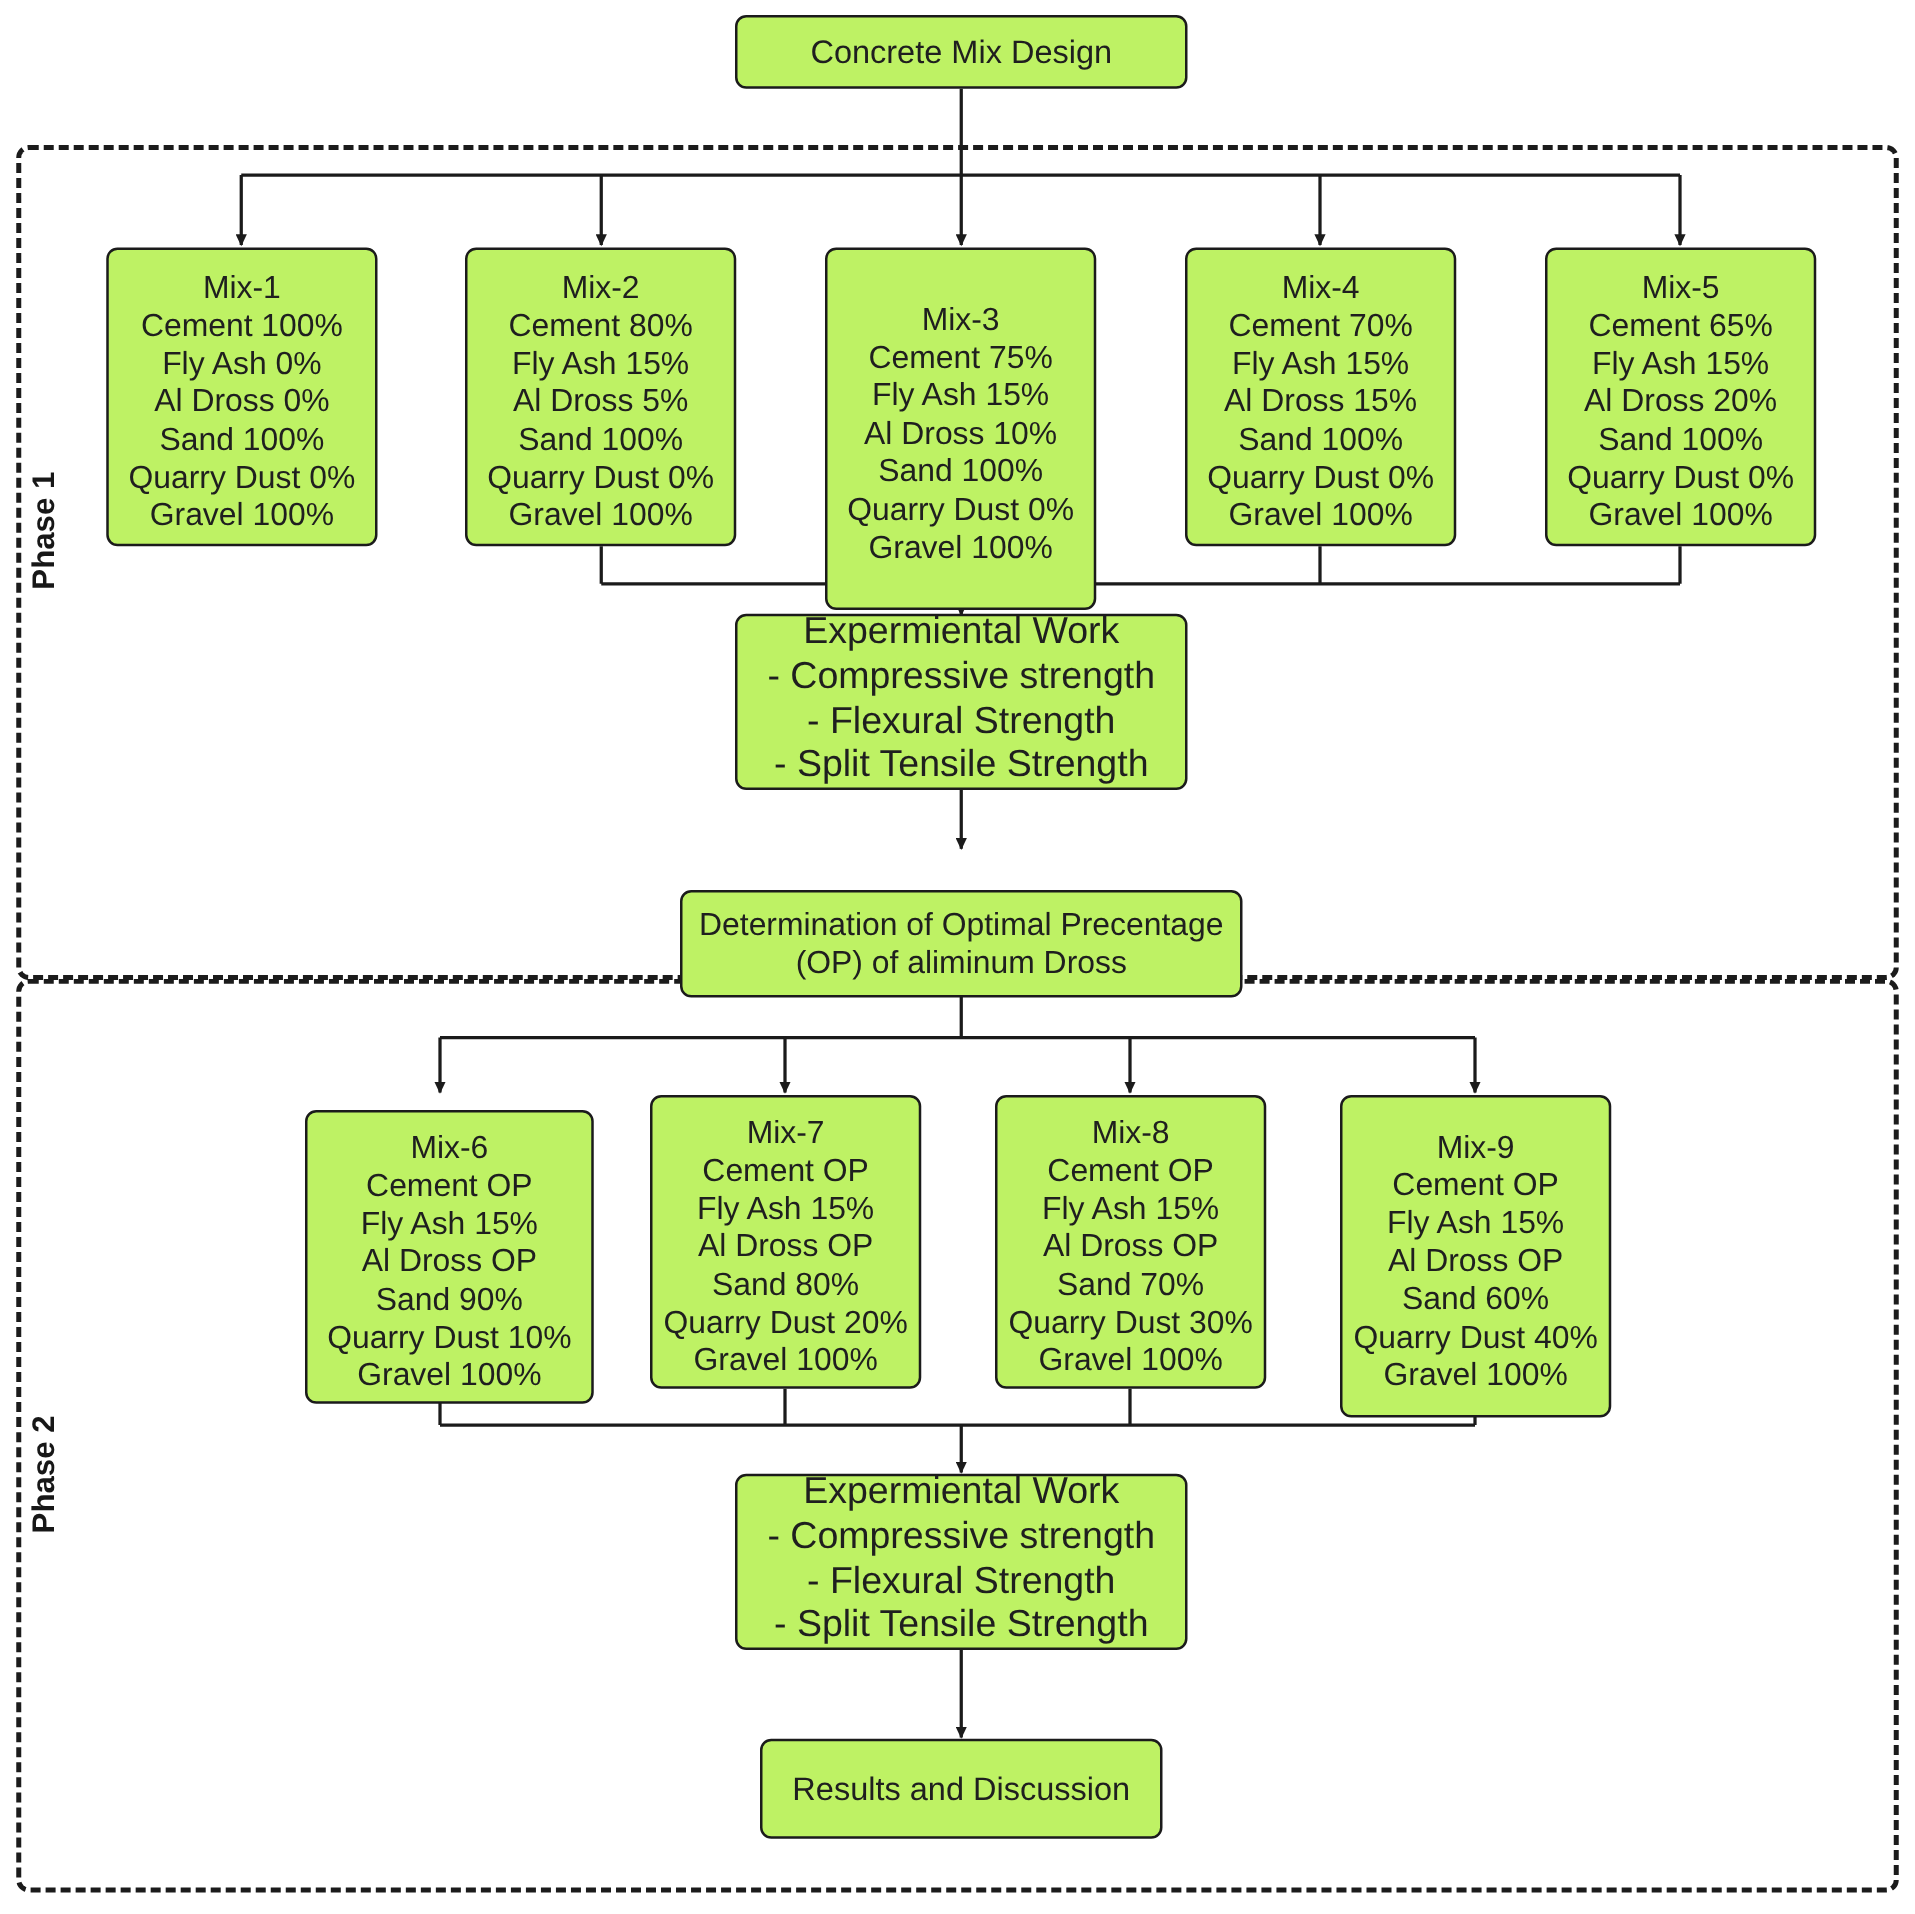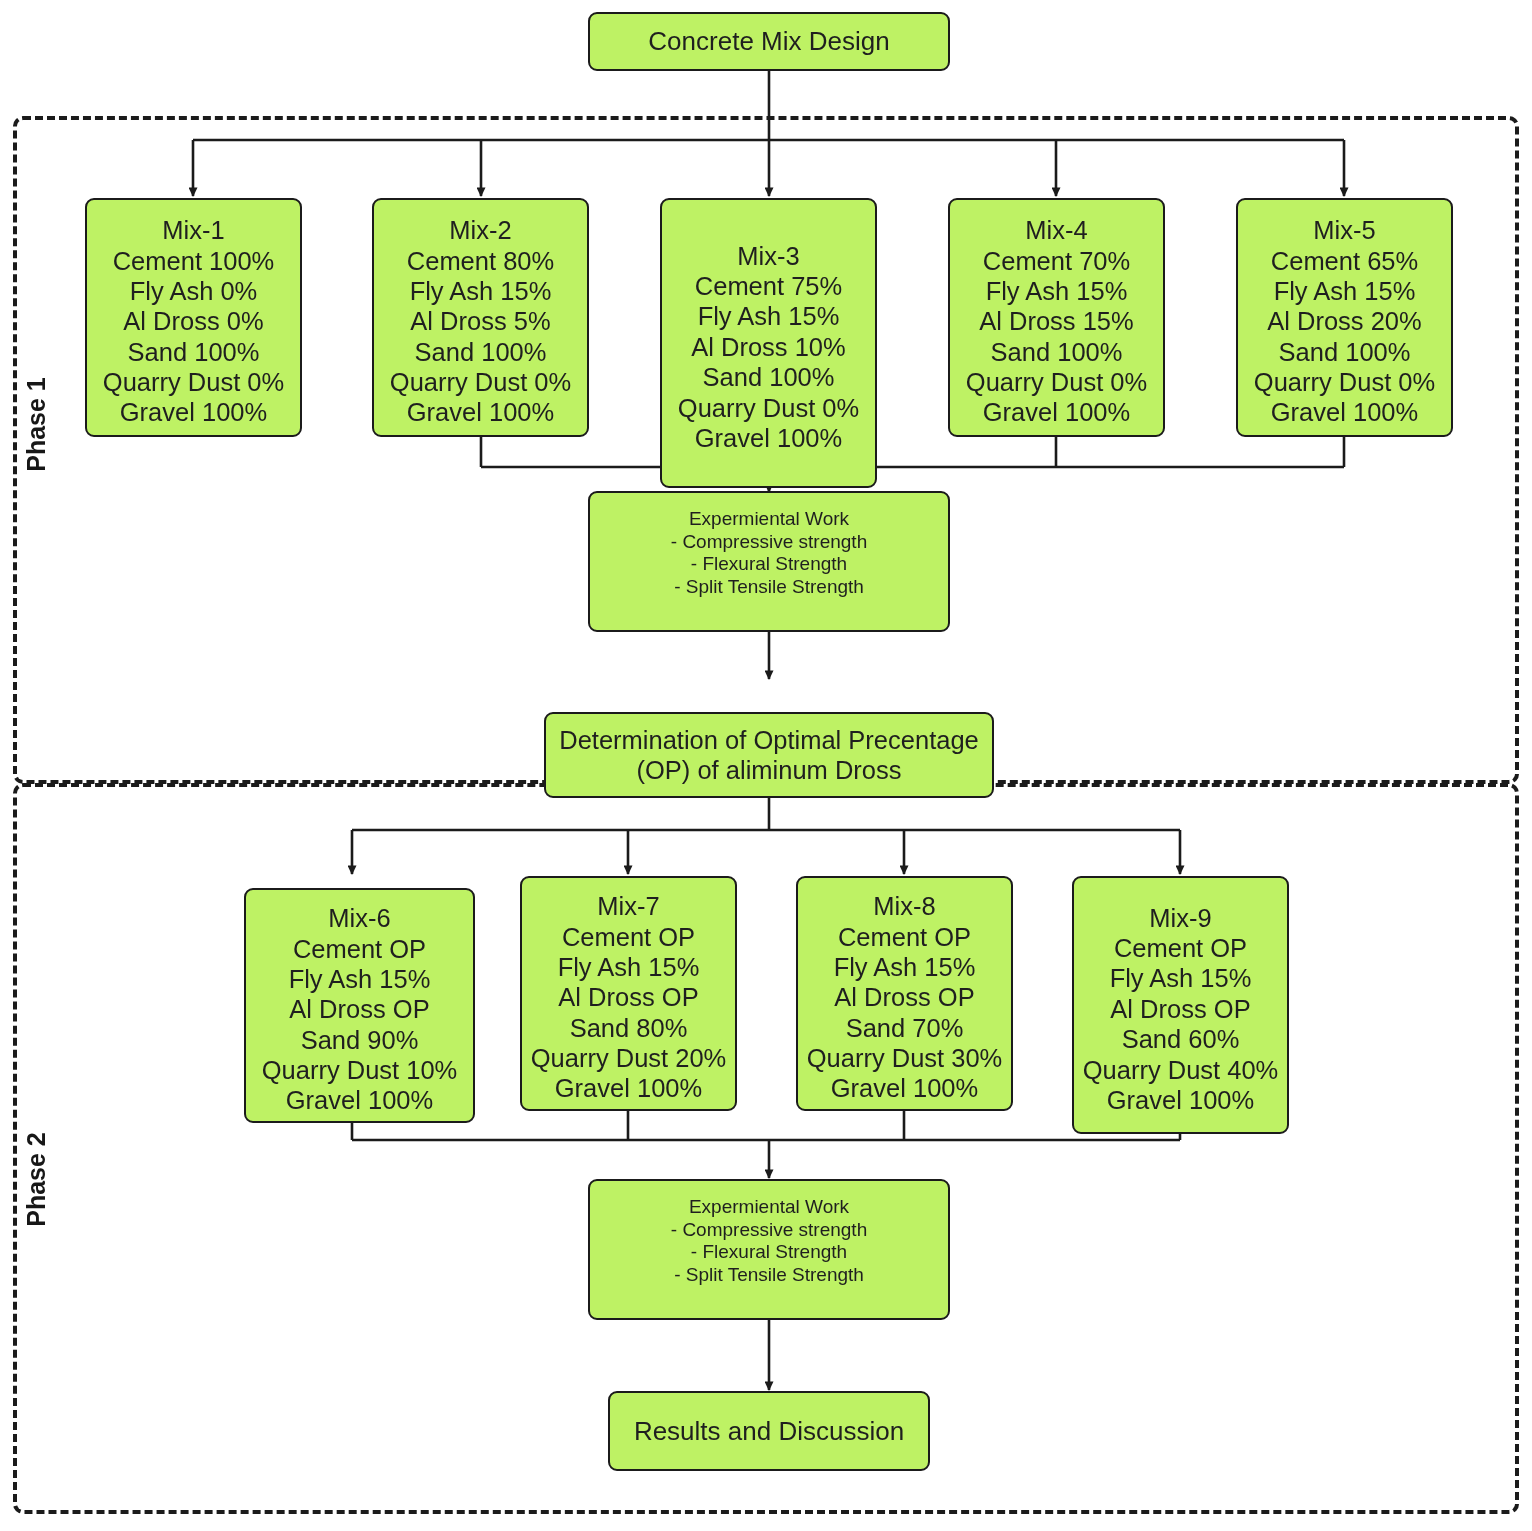--- a/index.html
+++ b/index.html
@@ -48,22 +48,22 @@
     padding: 6px 4px 8px 4px;
     justify-content: center;
   }
   .mix-node .line:first-child {
     margin-top: 10px;
   }
   .title-node {
     font-size: 26px;
   }
   .exp-node {
-    font-size: 19px;
-    justify-content: flex-start;
+    font-size: 30px;
+    justify-content: flex-end;
     padding-top: 15px;
   }
   .det-node {
     font-size: 25.5px;
   }
   .res-node {
     font-size: 26px;
   }
   .phase-box {
     position: absolute;

